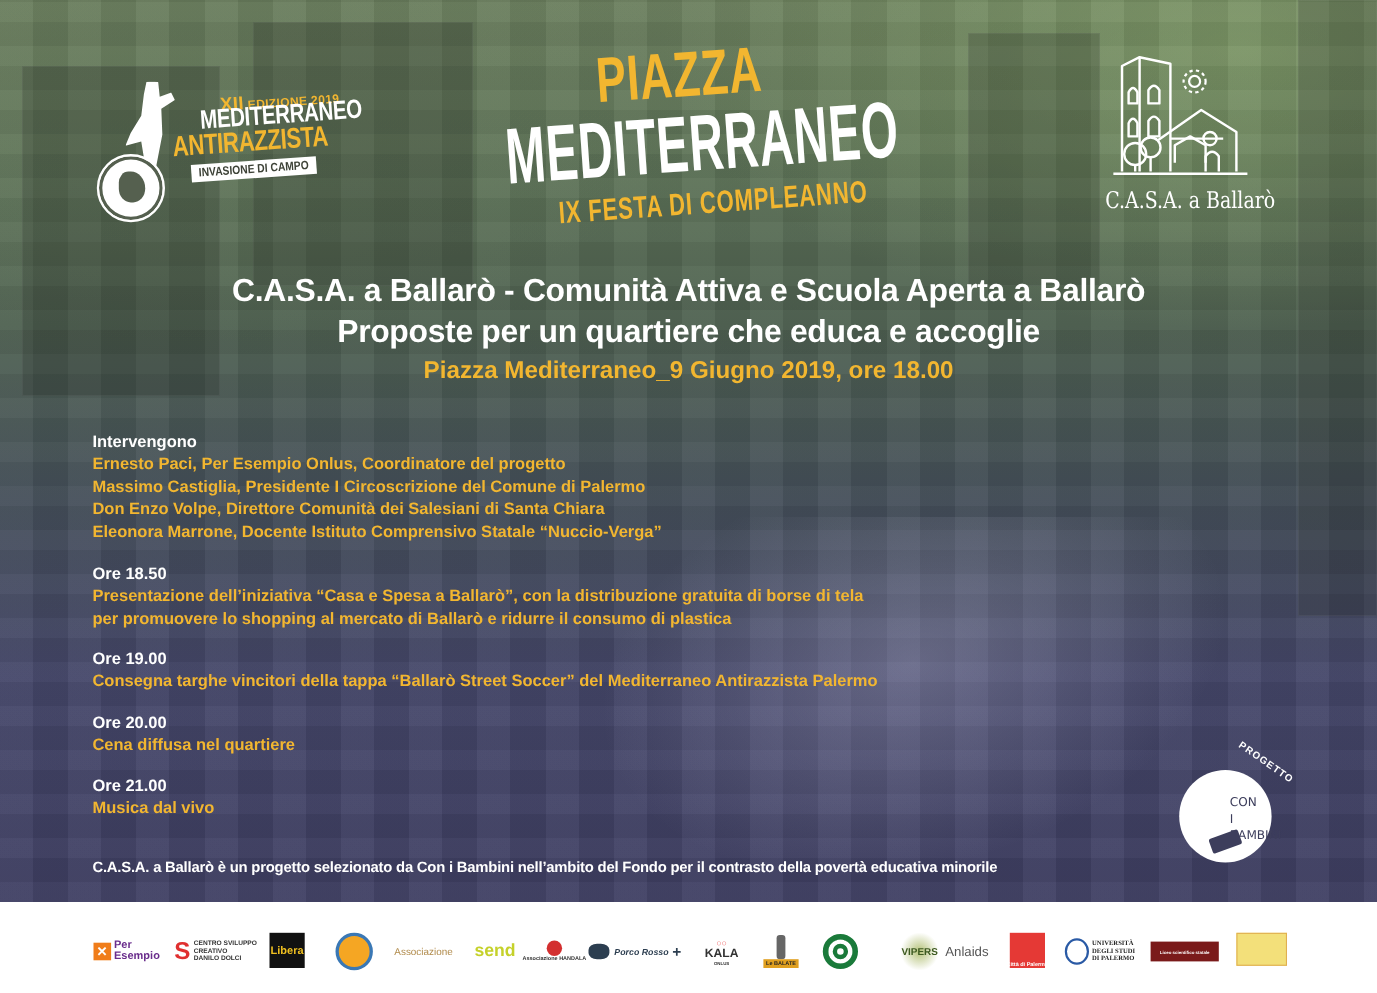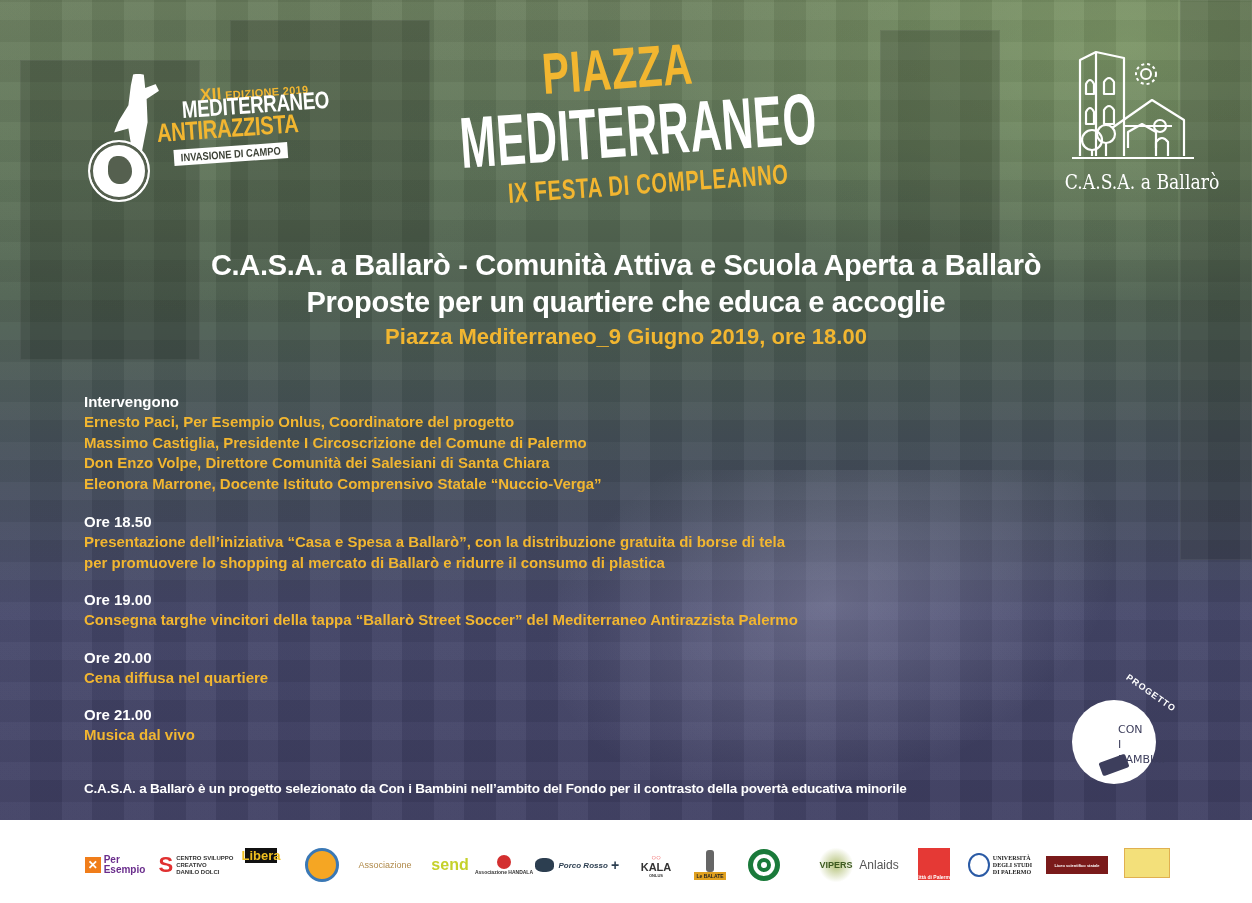--- a/index.html
+++ b/index.html
@@ -63,21 +63,21 @@
     .title-block .medit {
       position: absolute; left: 10px; top: 62px; color: #ffffff; font-weight: bold; font-size: 72px;
       transform: rotate(-4deg) scaleX(0.6); transform-origin: left; white-space: nowrap; letter-spacing: 1px;
     }
     .title-block .festa {
       position: absolute; left: 58px; top: 138px; color: #f2b630; font-weight: bold; font-size: 28px;
       transform: rotate(-4deg) scaleX(0.72); transform-origin: left; white-space: nowrap; letter-spacing: 1px;
     }
 
     
-    .logo-right { position: absolute; left: 1072px; top: 48px; width: 140px; height: 150px; }
+    .logo-right { position: absolute; left: 1012px; top: 48px; width: 140px; height: 150px; }
     .logo-right svg { position: absolute; left: 0; top: 0; }
     .logo-right .name { position: absolute; left: -30px; top: 122px; width: 200px; text-align: center; color: #ffffff; font-family: "DejaVu Serif", serif; font-size: 21px; transform: scaleX(0.82); white-space: nowrap; }
 
     
     .heading { position: absolute; left: 0; top: 246px; width: 1252px; text-align: center; }
     .heading .h1 { color: #ffffff; font-weight: bold; font-size: 29px; line-height: 38px; letter-spacing: -0.3px; }
     .heading .h2 { color: #ffffff; font-weight: bold; font-size: 29px; line-height: 36px; letter-spacing: -0.3px; }
     .heading .h3 { color: #f2b630; font-weight: bold; font-size: 22px; line-height: 34px; }
 
     
@@ -207,21 +207,21 @@
       </span>
   </div>
   <div class="sp" style="left:160px;width:72px;">
     <span style="color:#e03030;font-size:22px;margin-right:3px;">S</span>
     <span style="color:#333;font-size:6px;line-height:7px;">
         <span style="display:block;">CENTRO SVILUPPO</span>
         <span style="display:block;">CREATIVO</span>
         <span style="display:block;">DANILO DOLCI</span>
       </span>
   </div>
-  <div class="sp" style="left:245px;width:32px;height:15px;background:#111;color:#f0c020;font-size:13px;">Libera</div>
+  <div class="sp" style="left:245px;width:32px;height:32px;background:#111;color:#f0c020;font-size:10px;">Libera</div>
   <div class="sp" style="left:304px;width:36px;">
     <span style="display:block;width:34px;height:34px;border-radius:50%;background:#f5a623;border:3px solid #3a78b5;"></span>
   </div>
   <div class="sp" style="left:360px;width:50px;color:#b08a4a;font-size:9px;font-weight:normal;">Associazione</div>
   <div class="sp" style="left:424px;width:52px;color:#c5d12a;font-size:16px;">send</div>
   <div class="sp" style="left:484px;width:40px;flex-direction:column;">
     <span style="display:block;width:14px;height:14px;border-radius:50%;background:#d32f2f;"></span>
     <span class="sp-small" style="color:#333;font-size:5px;">Associazione HANDALA</span>
   </div>
   <div class="sp" style="left:535px;width:84px;color:#2c3e50;font-size:8px;font-style:italic;">

